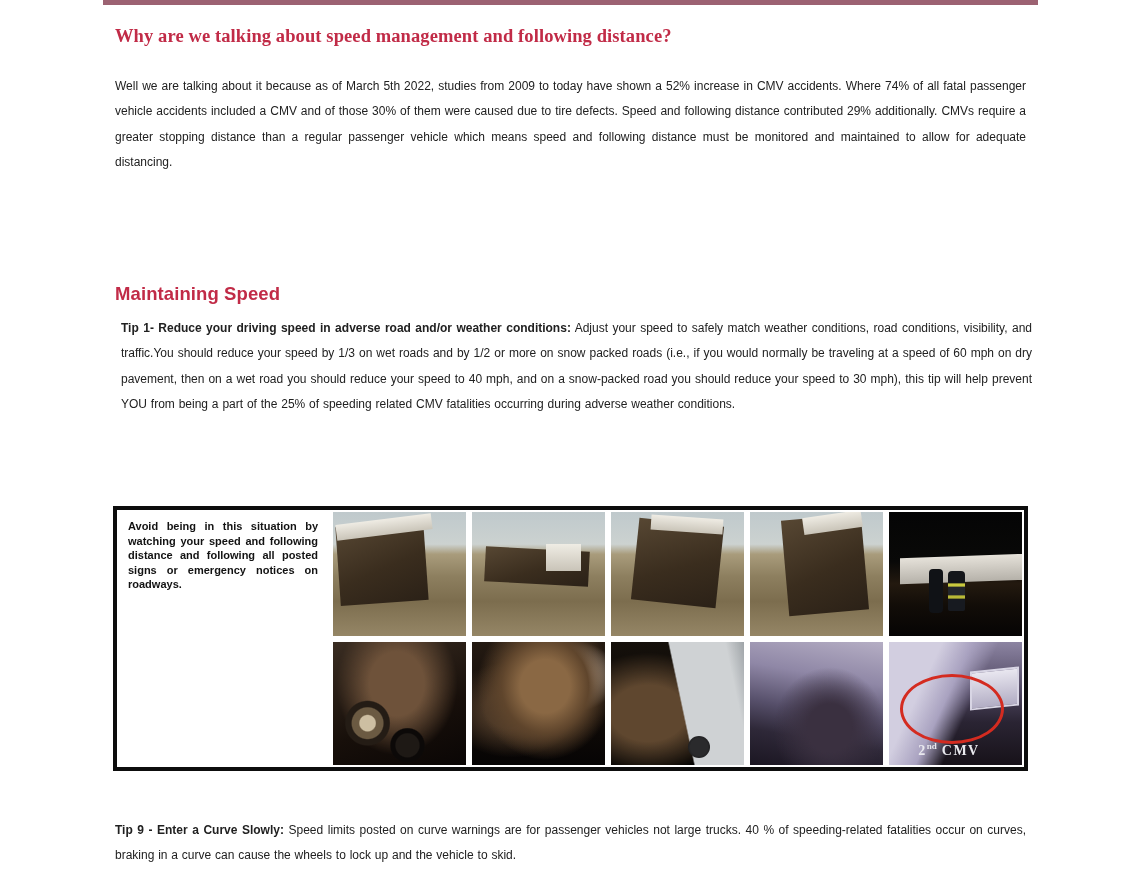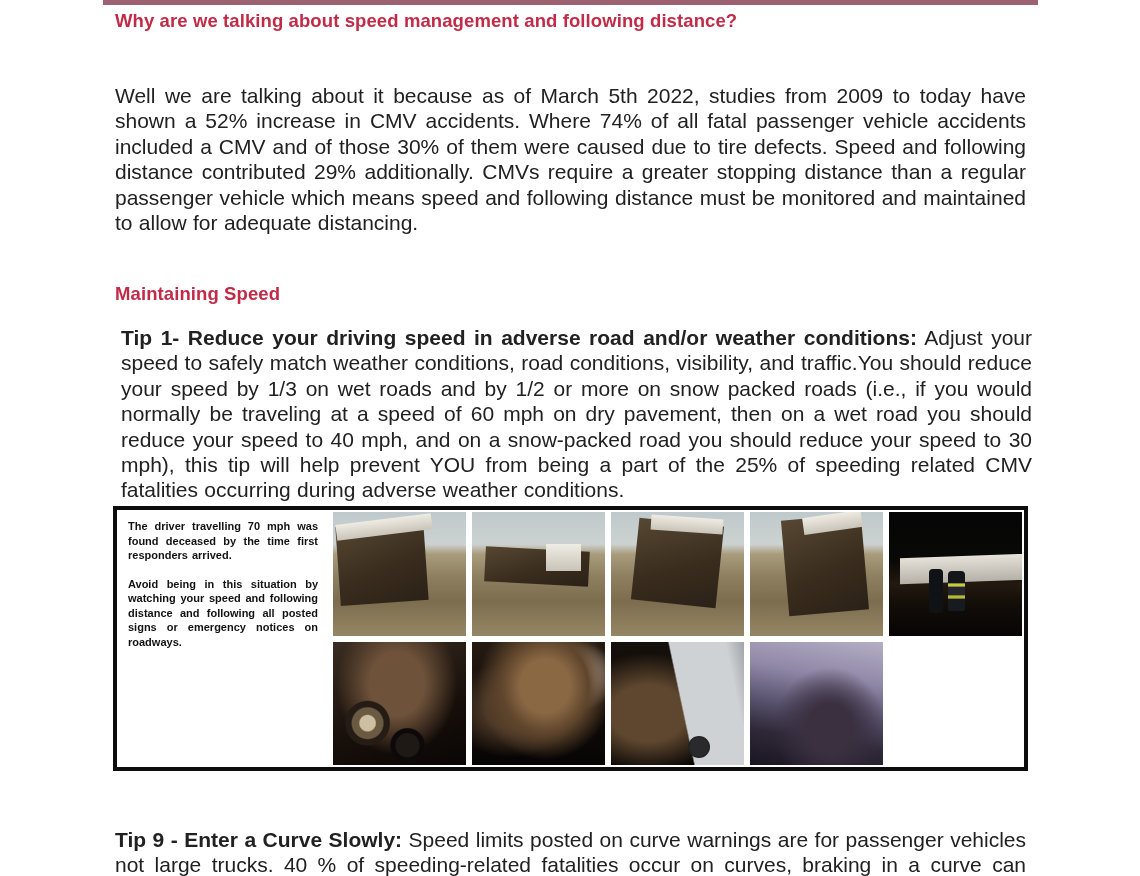--- a/index.html
+++ b/index.html
@@ -11,25 +11,25 @@
   }
   .topbar{
     position:absolute;left:103px;top:0;width:935px;height:5px;
     background:#9c6272;
   }
   .doc-heading{
     position:absolute;left:115px;width:911px;
     font-size:18.5px;font-weight:bold;color:#c12b47;
     letter-spacing:.1px;
   }
-  #heading1{top:10px;}
+  #heading1{top:26px;font-family:Liberation Serif, serif;}
   #heading2{top:254px;margin-top:29px;}
   .para{
     position:absolute;left:115px;width:911px;
-    font-size:21px;line-height:25.4px;
+    font-size:12px;line-height:25.4px;
     text-align:justify;color:#212121;
     word-spacing:.5px;
   }
   #intro{top:62px;}
   #tip1{top:304px;margin-left:6px;}
   #tip2{top:806px;}
   .para b{font-weight:bold;}
 
   
   .collage{
@@ -155,33 +155,36 @@
 
 <p id="intro" class="para">Well we are talking about it because as of March 5th 2022, studies from 2009 to today have shown a 52% increase in CMV accidents. Where 74% of all fatal passenger vehicle accidents included a CMV and of those 30% of them were caused due to tire defects. Speed and following distance contributed 29% additionally. CMVs require a greater stopping distance than a regular passenger vehicle which means speed and following distance must be monitored and maintained to allow for adequate distancing.</p>
 
 <div id="heading2" class="doc-heading">Maintaining Speed</div>
 
 <p id="tip1" class="para"><b>Tip 1- Reduce your driving speed in adverse road and/or weather conditions:</b><span> Adjust your speed to safely match weather conditions, road conditions, visibility, and traffic.You should reduce your speed by 1/3 on wet roads and by 1/2 or more on snow packed roads (i.e., if you would normally be traveling at a speed of 60 mph on dry pavement, then on a wet road you should reduce your speed to 40 mph, and on a snow-packed road you should reduce your speed to 30 mph), this tip will help prevent YOU from being a part of the 25% of speeding related CMV fatalities occurring during adverse weather conditions.</span></p>
 
 <div class="collage">
   <div class="collage-grid">
     <div class="panel">
-      <p>The driver travelling 70 mph was found deceased by the time first responders arrived.</p>
       <p>Avoid being in this situation by watching your speed and following distance and following all posted signs or emergency notices on roadways.</p>
     </div>
 
     <div class="ph day p1"></div>
     <div class="ph day p2"></div>
     <div class="ph day p3"></div>
     <div class="ph day p4"></div>
     <div class="ph p5">
       <div class="fireman2"></div>
       <div class="fireman"></div>
     </div>
 
     <div class="ph p6"></div>
     <div class="ph p7"></div>
     <div class="ph p8"></div>
     <div class="ph p9"></div>
+    <div class="ph p10">
+      <div class="red-circle"></div>
+      <div class="photo-caption"><span>2</span><sup>nd</sup><span> CMV</span></div>
+    </div>
   </div>
 </div>
 
 <p id="tip2" class="para"><b>Tip 9 - Enter a Curve Slowly:</b><span> Speed limits posted on curve warnings are for passenger vehicles not large trucks. 40 % of speeding-related fatalities occur on curves, braking in a curve can cause the wheels to lock up and the vehicle to skid.</span></p>
 
 </body></html>

